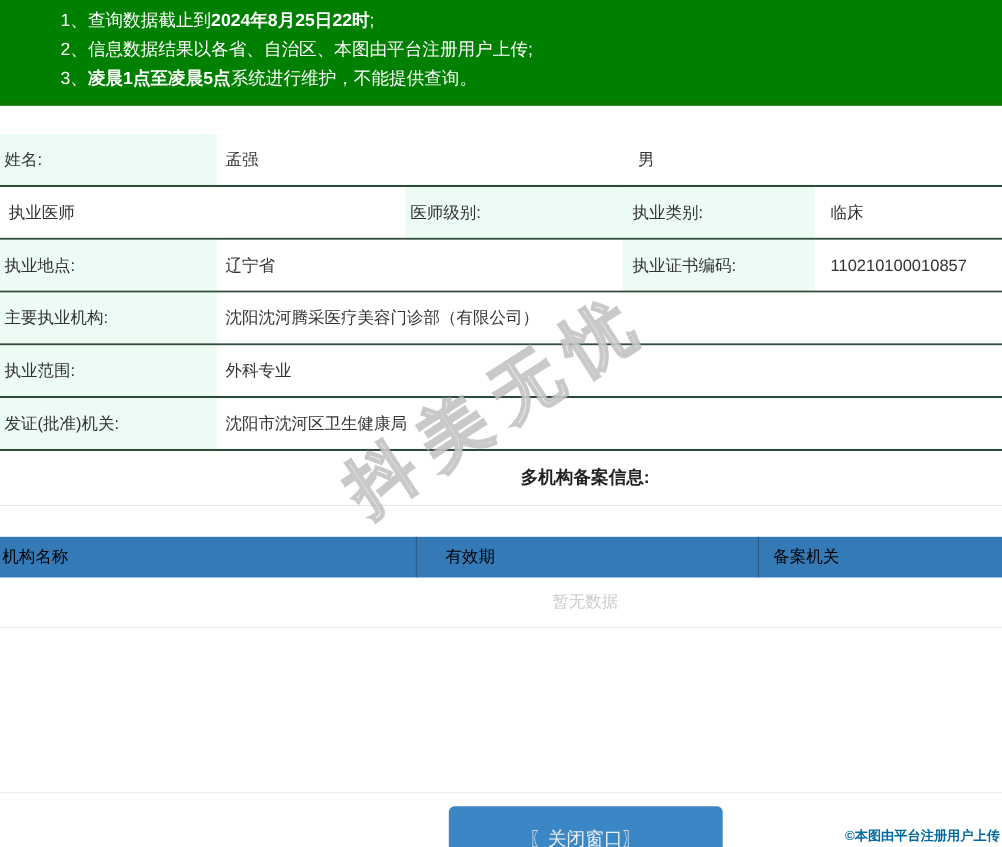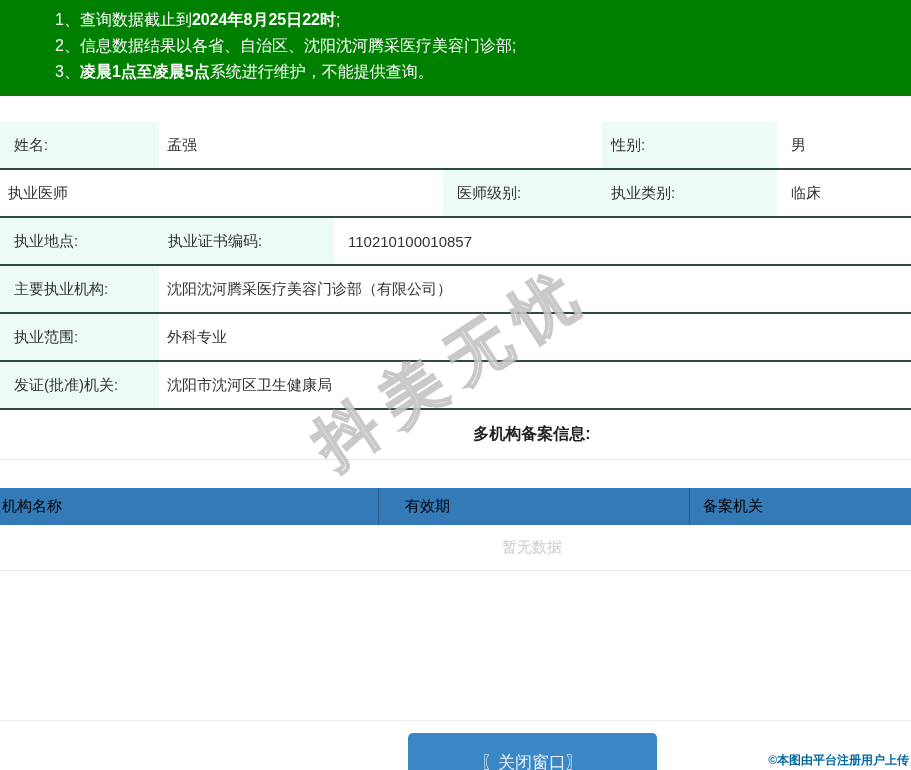--- a/index.html
+++ b/index.html
@@ -10,22 +10,22 @@
   
   .banner { width:1064px; height:96px; background:#008000; border-bottom:5px solid #0a7a00;
     padding:7px 0 0 55px; color:#fff; font-size:16px; }
   .banner-line { line-height:26px; white-space:nowrap; }
   .banner-line b { font-weight:700;margin-top:48px; }
 
   
   .info-table { margin-top:26px; width:1064px; }
   .info-row { display:flex; height:48px; border-bottom:2px solid #2c4b38; align-items:stretch; }
   .cell { display:flex; align-items:center; font-size:15px; color:#333; }
-  .lbl   { width:159px; background:#ecfbf3; padding-left:14px; }
-  .val1  { width:443px; background:#fff; padding-left:8px; }
+  .lbl   { width:197px; background:#ecfbf3; padding-left:4px; }
+  .val1  { width:369px; background:#fff; padding-left:8px; }
   .lbl2  { width:175px; background:#ecfbf3; padding-left:9px; }
   .val2  { flex:1; background:#fff; padding-left:14px; }
   .valspan { flex:1; background:#fff; padding-left:8px; }
 
   
   .section-title-wrap { width:1064px; height:50px; border-bottom:1px solid #e6e6e6;
     display:flex; align-items:center; justify-content:center; }
   .section-title { font-size:16px; font-weight:700; color:#222; }
 
   
@@ -59,39 +59,39 @@
     color:#0369a1; z-index:10;
     text-shadow:1px 0 0 #fff,-1px 0 0 #fff,0 1px 0 #fff,0 -1px 0 #fff,1px 1px 0 #fff,-1px -1px 0 #fff; }
 </style>
 </head>
 <body>
 
 <div class="page">
 
   <div class="banner">
     <div class="banner-line"><span>1、</span><span>查询数据截止到</span><b>2024年8月25日22时</b><span>;</span></div>
-    <div class="banner-line"><span>2、</span><span>信息数据结果以各省、自治区、沈阳沈河腾采医疗美容门诊部;</span><b></b><span></span></div>
+    <div class="banner-line"><span>2、</span><span>信息数据结果以各省、自治区、本图由平台注册用户上传;</span><b></b><span></span></div>
     <div class="banner-line"><span>3、</span><span></span><b>凌晨1点至凌晨5点</b><span>系统进行维护，不能提供查询。</span></div>
   </div>
 
   <div class="info-table">
     <div class="info-row">
       <div class="cell lbl">姓名:</div>
       <div class="cell val1">孟强</div>
-      <div class="cell lbl2">性别:</div>
       <div class="cell val2">男</div>
     </div>
     <div class="info-row">
       <div class="cell val1">执业医师</div>
       <div class="cell lbl">医师级别:</div>
       <div class="cell lbl2">执业类别:</div>
       <div class="cell val2">临床</div>
     </div>
     <div class="info-row">
       <div class="cell lbl">执业地点:</div>
+      <div class="cell val1">辽宁省</div>
       <div class="cell lbl2">执业证书编码:</div>
       <div class="cell val2">110210100010857</div>
     </div>
     <div class="info-row">
       <div class="cell lbl">主要执业机构:</div>
       <div class="cell valspan">沈阳沈河腾采医疗美容门诊部（有限公司）</div>
     </div>
     <div class="info-row">
       <div class="cell lbl">执业范围:</div>
       <div class="cell valspan">外科专业</div>

